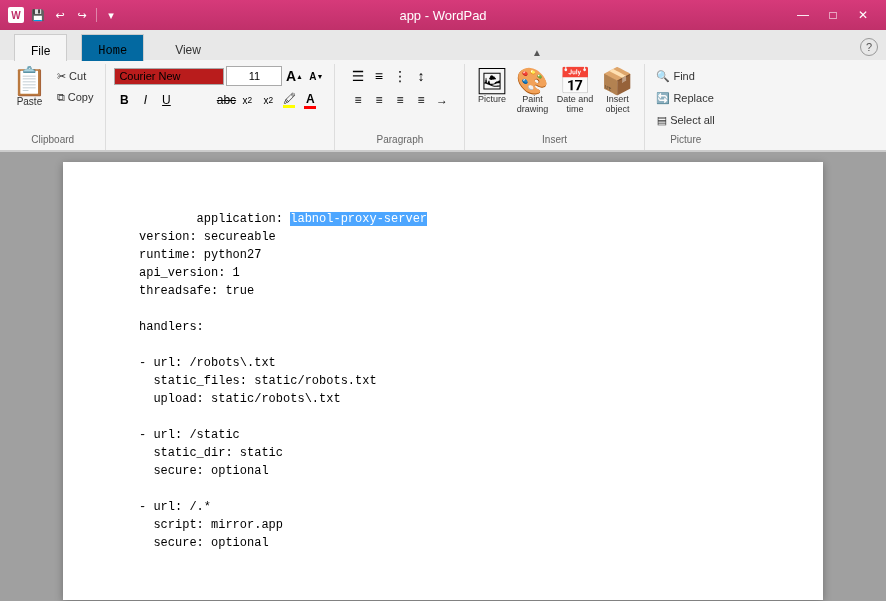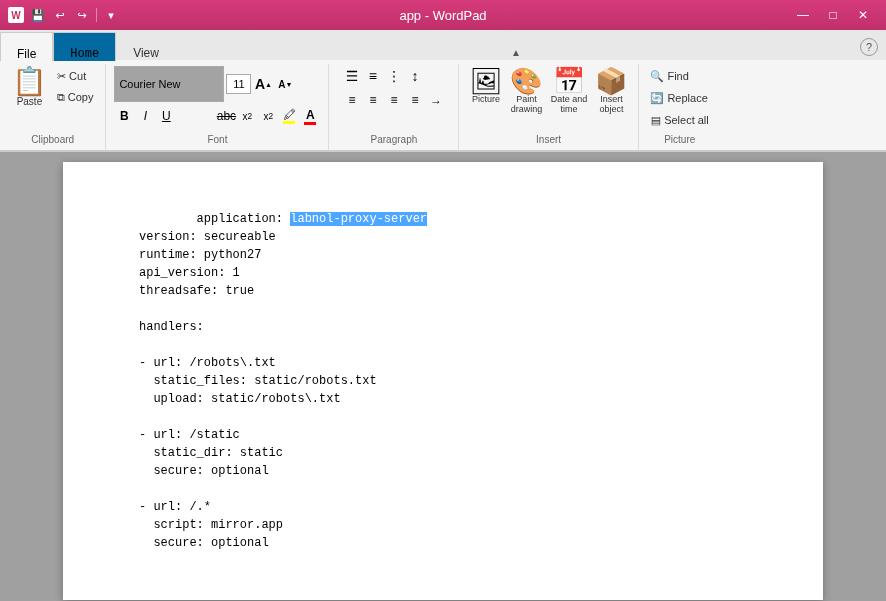--- a/index.html
+++ b/index.html
@@ -24,36 +24,36 @@
     
     .quick-access { display: flex; align-items: center; gap: 2px; }
     .qa-btn { width: 20px; height: 20px; display: flex; align-items: center; justify-content: center; cursor: pointer; font-size: 11px; color: white; border-radius: 2px; }
     .qa-divider { width: 1px; height: 14px; background: rgba(255,255,255,0.4); margin: 0 2px; }
 
     
     .ribbon { background: #f5f5f5; border-bottom: 1px solid #ccc; }
 
     
     .tab-row { display: flex; align-items: flex-end; height: 30px; background: #e8e8e8; padding-left: 0; }
-    .tab { padding: 14px 16px; cursor: pointer; font-size: 12px; border: 1px solid transparent; border-bottom: none; color: #333; height: 26px; display: flex; align-items: flex-start; }
+    .tab { padding: 3px 16px; cursor: pointer; font-size: 12px; border: 1px solid transparent; border-bottom: none; color: #333; height: 26px; display: flex; align-items: flex-end; margin-left: 14px; }
     .tab.active { background: #f5f5f5; border-color: #ccc; color: #000; margin-bottom: -1px; height: 27px; }
     .ribbon-help { margin-left: auto; margin-right: 8px; margin-bottom: 4px; width: 18px; height: 18px; border-radius: 50%; border: 1px solid #999; display: flex; align-items: center; justify-content: center; font-size: 11px; color: #555; cursor: pointer; }
 
     
     .ribbon-content { background: #f5f5f5; padding: 4px 0 0 0; border-bottom: 1px solid #ccc; display: flex; align-items: stretch; }
     .ribbon-group { display: flex; flex-direction: column; align-items: center; padding: 2px 8px; border-right: 1px solid #ddd; position: relative; min-width: 60px; }
     .ribbon-group:last-child { border-right: none; }
     .ribbon-group-content { display: flex; align-items: flex-start; gap: 2px; flex: 1; }
     .ribbon-group-label { font-size: 10px; color: #666; margin-top: 4px; text-align: center; padding-bottom: 3px; width: 100%; text-align: center; }
 
     .rb-small { display: flex; align-items: center; padding: 2px 4px; cursor: pointer; border-radius: 2px; height: 20px; font-size: 11px; color: #333; gap: 3px; white-space: nowrap; }
 
     
-    .font-name-box { width: 110px; height: 36px; border: 1px solid #aaa; padding: 1px 4px; font-size: 11px; background: #a3a3a3; }
-    .font-size-box { width: 25px; height: 20px; border: 1px solid #aaa; padding: 1px 2px; font-size: 11px; background: white; text-align: center; }
+    .font-name-box { width: 110px; height: 17px; border: 1px solid #aaa; padding: 1px 4px; font-size: 11px; background: #b91c1c; }
+    .font-size-box { width: 56px; height: 20px; border: 1px solid #aaa; padding: 1px 2px; font-size: 11px; background: white; text-align: center; }
     .font-row { display: flex; gap: 2px; align-items: center; margin-bottom: 2px; }
     .format-row { display: flex; gap: 1px; align-items: center; }
     .fmt-btn { width: 20px; height: 20px; display: flex; align-items: center; justify-content: center; cursor: pointer; border-radius: 2px; font-size: 12px; border: 1px solid transparent; }
     .fmt-btn.bold { font-weight: bold; }
     .fmt-btn.italic { font-style: italic; }
     .fmt-btn.underline { text-decoration: underline; }
     .fmt-btn.strike { text-decoration: line-through; margin-left: 39px; }
 
     
     .color-indicator { width: 12px; height: 3px; background: #ff0; display: block; }
@@ -174,21 +174,20 @@
             </span>
           </div>
           <div class="fmt-btn">
             <span style="display:flex;flex-direction:column;align-items:center;">
               <span style="font-size:12px;font-weight:bold;">A</span>
               <span class="color-indicator color-indicator-red"></span>
             </span>
           </div>
         </div>
       </div>
-      <div class="ribbon-group-label">Font</div>
     </div>
 
     <div class="ribbon-group" style="min-width:130px;">
       <div class="ribbon-group-content" style="flex-direction:column;">
         <div class="para-row">
           <div class="fmt-btn" style="font-size:14px;">☰</div>
           <div class="fmt-btn" style="font-size:14px;">≡</div>
           <div class="fmt-btn" style="font-size:14px;">⋮</div>
           <div class="fmt-btn" style="font-size:14px;">↕</div>
         </div>

